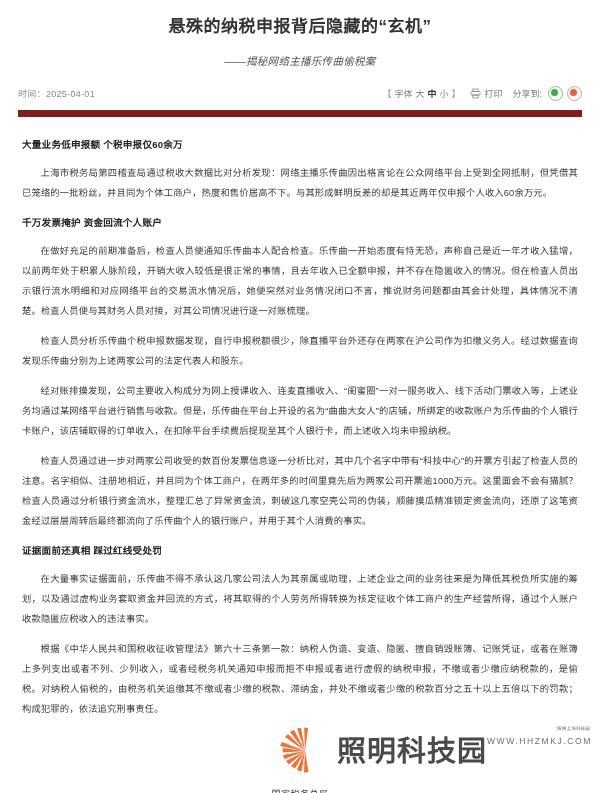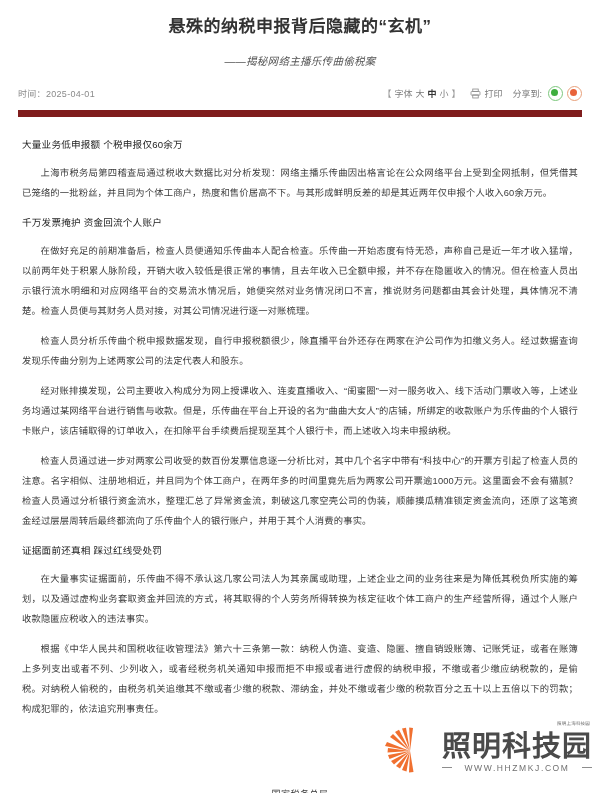--- a/index.html
+++ b/index.html
@@ -138,21 +138,21 @@
     font-size: 9.3px;
     line-height: 20px;
     color: #3a3a3a;
     text-align: justify;
     text-indent: 2em;
     margin: 0 0 10px 0;
     letter-spacing: 0.15px;
   }
   .section-head {
     font-size: 9.6px;
-    font-weight: normal;
+    font-weight: bold;
     color: #222222;
     line-height: 20px;
     margin: 8px 0 8px 0;
     letter-spacing: 0.2px;
     text-indent: 0;
   }
 
   
   .watermark {
     position: absolute;
@@ -164,21 +164,21 @@
   }
   .sun-mark {
     position: relative;
     width: 52px;
     height: 48px;
     flex: 0 0 auto;
   }
   .wm-text-block {
     position: relative;
     display: flex;
-    flex-direction: column;
+    flex-direction: row;
     align-items: flex-start;
   }
   .wm-tiny {
     position: absolute;
     top: -10px;
     right: 2px;
     font-size: 4.5px;
     color: #6b6b6b;
     letter-spacing: 0.2px;
     white-space: nowrap;
@@ -187,21 +187,21 @@
     font-size: 29px;
     font-weight: bold;
     color: #4a4a4a;
     line-height: 32px;
     letter-spacing: 1px;
     white-space: nowrap;
   }
   .wm-url-row {
     display: flex;
     align-items: center;
-    gap: 12px;
+    gap: 0;
     width: 100%;
     margin-top: 1px;
   }
   .wm-rule {
     flex: 1 1 auto;
     height: 1px;
     background: #8d8d8d;
   }
   .wm-url {
     font-size: 8.5px;

